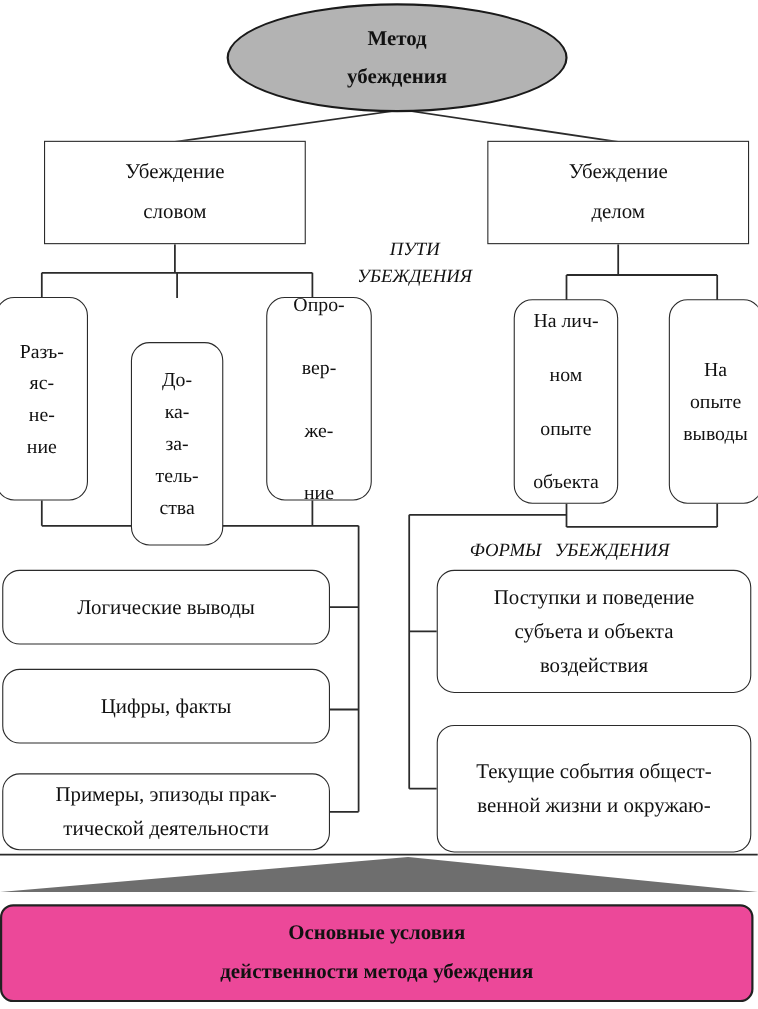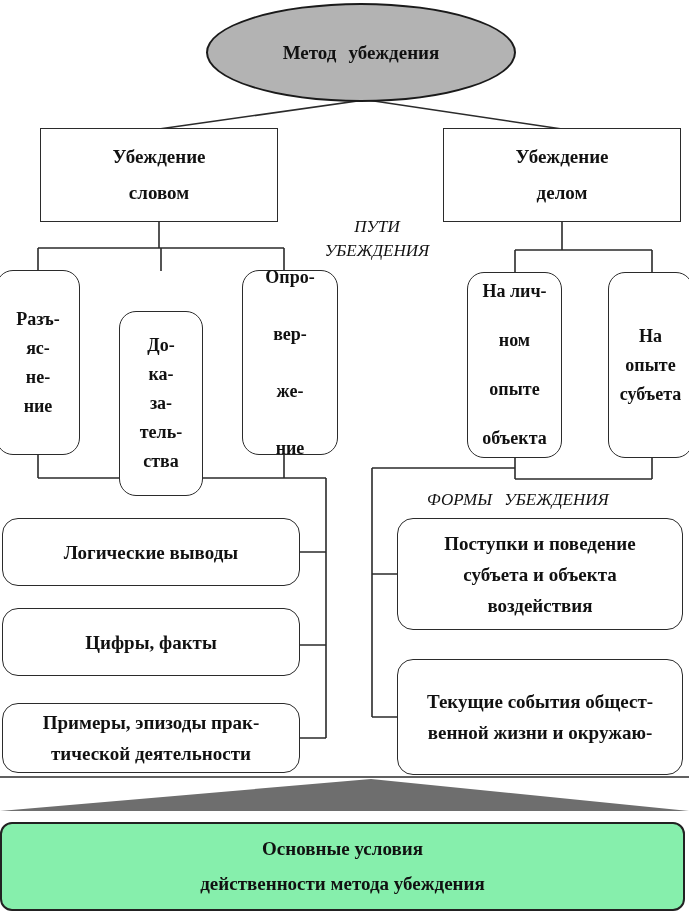--- a/index.html
+++ b/index.html
@@ -1,26 +1,26 @@
 <!DOCTYPE html>
 <html><head>
 <meta charset="utf-8">
 <style>
   html,body{margin:0;padding:0;background:#fff;}
   .stage{position:relative;width:689px;height:917px;background:#fff;overflow:hidden;
          font-family:"Liberation Serif","DejaVu Serif",serif;color:#111;}
   .layer{position:absolute;left:0;top:0;width:689px;height:917px;}
   .box{position:absolute;background:#fff;border:1.6px solid #2b2b2b;
        display:flex;flex-direction:column;align-items:center;justify-content:center;
-       text-align:center;font-weight:bold;box-sizing:border-box;}
+       text-align:center;font-weight:normal;box-sizing:border-box;}
   .toplevel{font-size:19px;gap:14px;}
   .tall{font-size:18px;line-height:29px;border-radius:17px;padding:4px 2px;}
   .wide{font-size:19px;line-height:31px;border-radius:16px;}
   .ellipse{position:absolute;left:206px;top:3px;width:310px;height:99px;border-radius:50%;
-           border:2px solid #1a1a1a;display:flex;flex-direction:row;align-items:center;
+           border:2px solid #1a1a1a;display:flex;flex-direction:column;align-items:center;
            justify-content:center;gap:12px;font-weight:bold;font-size:19px;box-sizing:border-box;}
   .lbl{position:absolute;font-style:italic;font-size:17px;word-spacing:8px;white-space:nowrap;}
   .lbl-center{text-align:center;line-height:24px;white-space:normal;}
   .footerbar{position:absolute;left:0;top:822px;width:685px;height:89px;border:2px solid #222;
              border-radius:12px;display:flex;flex-direction:column;align-items:center;
              justify-content:center;gap:13px;font-weight:bold;font-size:19px;box-sizing:border-box;}
 </style>
 </head>
 <body>
 
@@ -80,21 +80,21 @@
 
   <div class="box tall" style="left:467px;top:272px;width:95px;height:186px;justify-content:space-between;">
     <div>На лич-</div>
     <div>ном</div>
     <div>опыте</div>
     <div>объекта</div>
   </div>
   <div class="box tall" style="left:608px;top:272px;width:85px;height:186px;">
     <div>На</div>
     <div>опыте</div>
-    <div>субъета</div>
+    <div>выводы</div>
   </div>
 
   <div class="lbl" style="left:427px;top:490px;">ФОРМЫ УБЕЖДЕНИЯ</div>
 
   <div class="box wide" style="left:2px;top:518px;width:298px;height:68px;">
     <div>Логические выводы</div>
   </div>
   <div class="box wide" style="left:2px;top:608px;width:298px;height:68px;">
     <div>Цифры, факты</div>
   </div>
@@ -106,18 +106,18 @@
   <div class="box wide" style="left:397px;top:518px;width:286px;height:112px;">
     <div>Поступки и поведение</div>
     <div>субъета и объекта</div>
     <div>воздействия</div>
   </div>
   <div class="box wide" style="left:397px;top:659px;width:286px;height:116px;">
     <div>Текущие события общест-</div>
     <div>венной жизни и окружаю-</div>
   </div>
 
-  <div class="footerbar" id="footerBar" style="background: #86efac;">
+  <div class="footerbar" id="footerBar" style="background: #ec4899;">
     <div>Основные условия</div>
     <div>действенности метода убеждения</div>
   </div>
 
 </div>
 
 </body></html>

